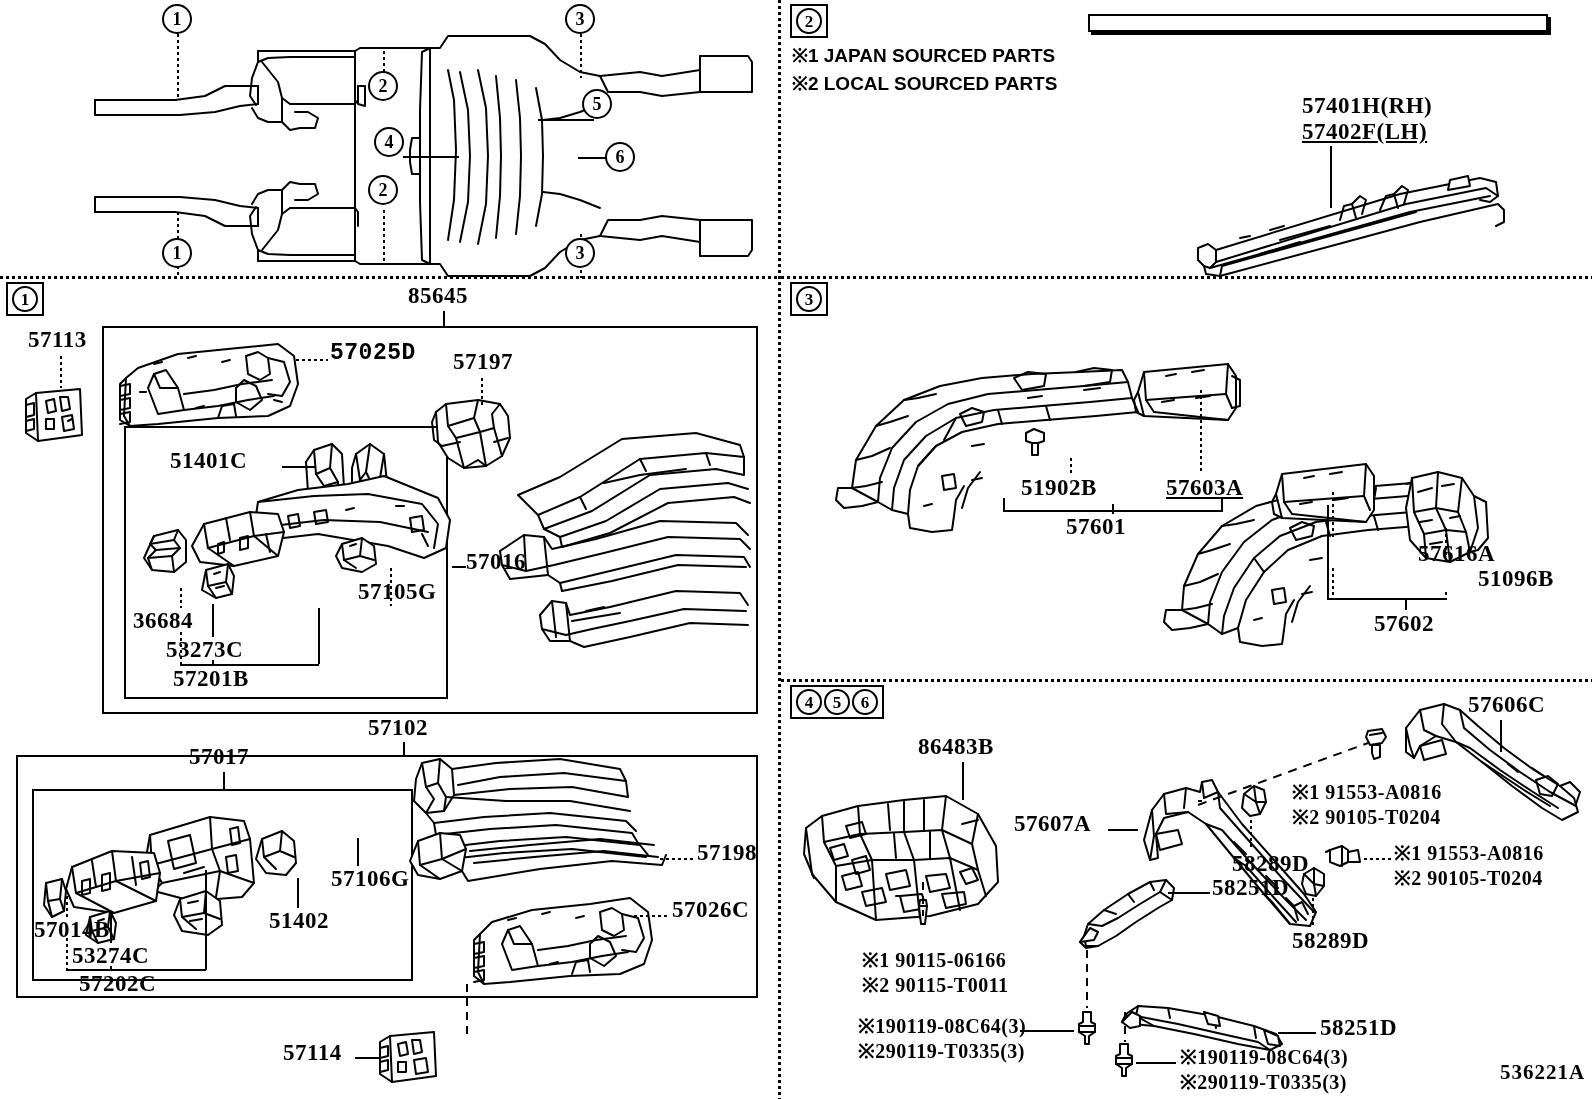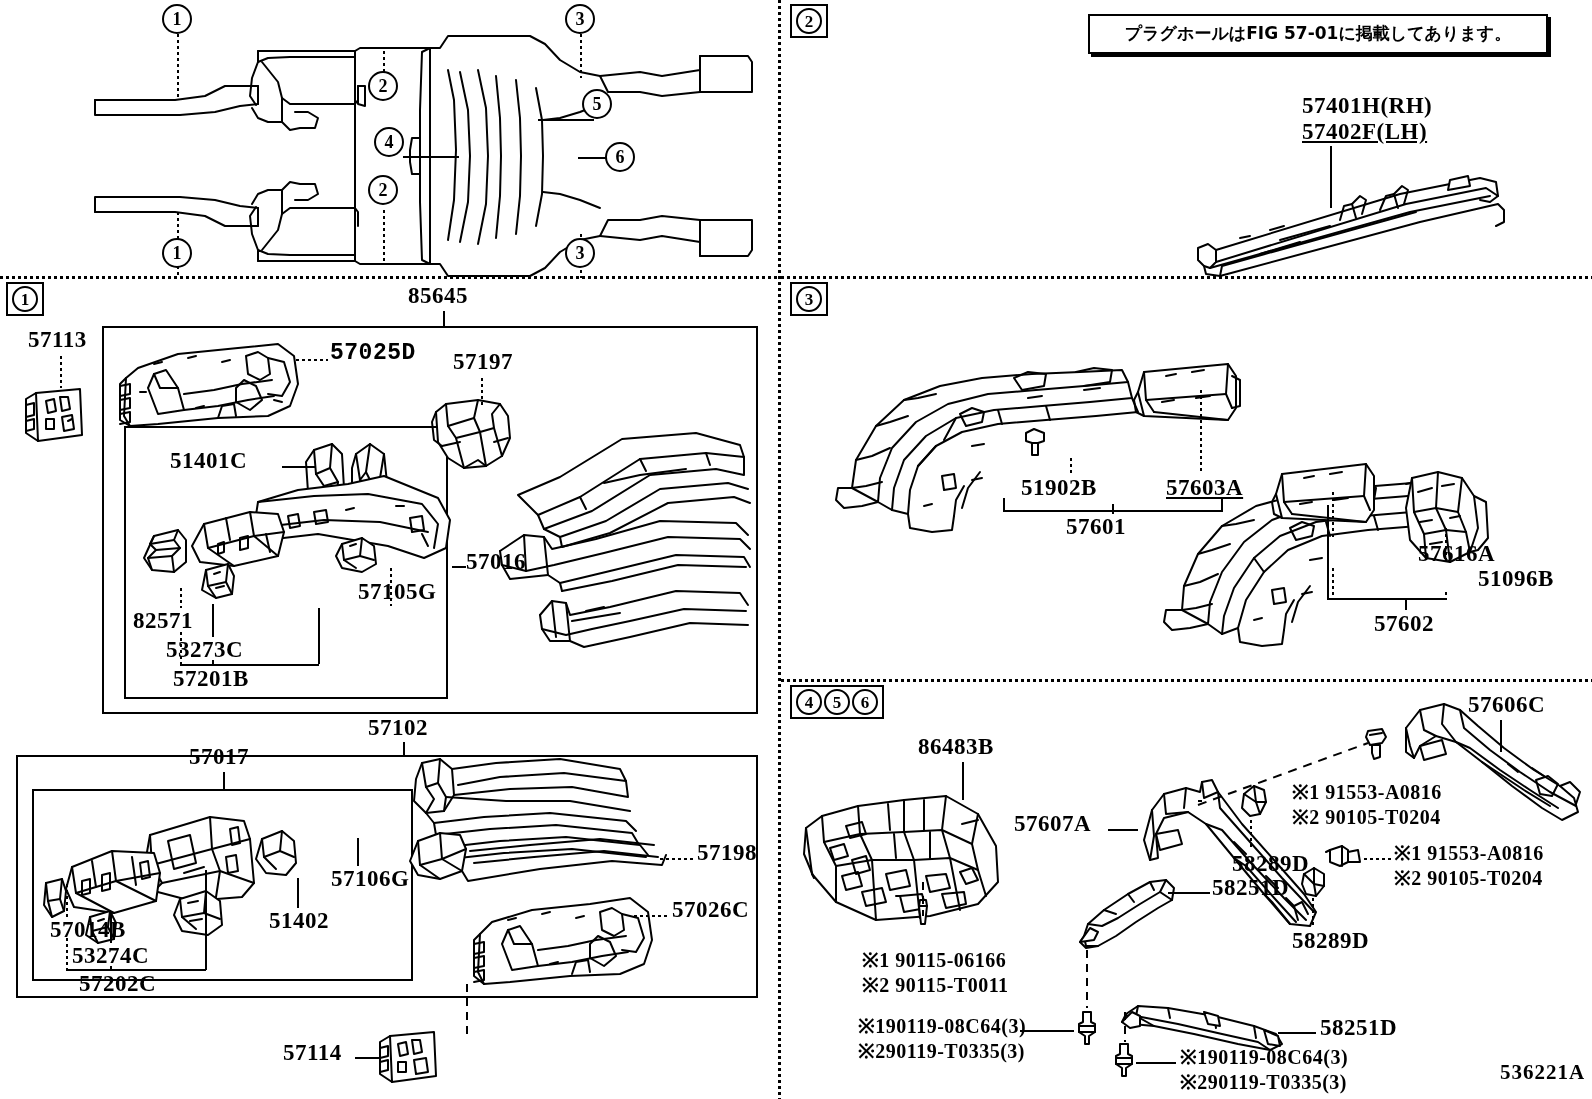--- a/index.html
+++ b/index.html
@@ -212,23 +212,26 @@
   <div class="callout" style="left:565px;top:4px;">3</div>
   <div class="callout" style="left:565px;top:238px;">3</div>
   <div class="callout" style="left:374px;top:127px;">4</div>
   <div class="callout" style="left:582px;top:89px;">5</div>
   <div class="callout" style="left:605px;top:142px;">6</div>
 
   <div class="panel-tag" style="left:790px;top:4px;">
     <div class="circnum">2</div>
   </div>
 
+  <div class="legend" style="left:792px;top:42px;">
+    <div>※1 JAPAN SOURCED PARTS</div>
+    <div>※2 LOCAL SOURCED PARTS</div>
+  </div>
 
   <div class="notebox" style="left:1088px;top:14px;width:460px;">
-    <div class="l1">プラグホールはFIG 57-01に掲載してあります。</div>
   </div>
 
   <div class="pn" style="left:1302px;top:93px;">57401H(RH)</div>
   <div class="pn" style="left:1302px;top:119px;text-decoration:underline;">57402F(LH)</div>
   <div class="ld v" style="left:1330px;top:146px;height:62px;"></div>
 
   <div class="art" style="left:1180px;top:170px;">
     <svg width="340" height="110" viewBox="0 0 340 110">
       <path d="M18 90 L24 96 L30 98 L36 92 L36 80 L28 74 L18 78 Z" class="fillw"></path>
       <path d="M36 80 L220 24 L300 8 L316 12 L318 26 L310 32 L300 30"></path>
@@ -406,21 +409,21 @@
       <path d="M224 98 L222 116 L236 120"></path>
       <path d="M206 120 L222 116"></path>
       <path d="M212 106 L218 104"></path>
     </svg>
   </div>
 
   <div class="pn" style="left:358px;top:579px;">57105G</div>
   <div class="ld dot-v" style="left:390px;top:576px;height:-0px;"></div>
   <div class="ld dot-v" style="left:390px;top:568px;height:38px;"></div>
 
-  <div class="pn" style="left:133px;top:608px;">82571</div>
+  <div class="pn" style="left:133px;top:608px;">36684</div>
   <div class="pn" style="left:166px;top:637px;">53273C</div>
   <div class="pn" style="left:173px;top:666px;">57201B</div>
   <div class="ld dot-v" style="left:180px;top:588px;height:20px;"></div>
   <div class="ld dot-v" style="left:180px;top:632px;height:34px;"></div>
   <div class="ld v" style="left:212px;top:604px;height:33px;"></div>
   <div class="ld v" style="left:212px;top:660px;height:6px;"></div>
   <div class="ld h" style="left:180px;top:664px;width:139px;"></div>
   <div class="ld v" style="left:318px;top:608px;height:56px;"></div>
 
   <div class="pn" style="left:368px;top:715px;">57102</div>
@@ -479,21 +482,21 @@
       <path d="M144 98 L154 96"></path>
       <path d="M146 116 L158 114"></path>
     </svg>
   </div>
 
   <div class="pn" style="left:331px;top:866px;">57106G</div>
   <div class="ld v" style="left:357px;top:838px;height:28px;"></div>
   <div class="pn" style="left:269px;top:908px;">51402</div>
   <div class="ld v" style="left:297px;top:878px;height:30px;"></div>
 
-  <div class="pn" style="left:34px;top:917px;margin-left:16px;">57014B</div>
+  <div class="pn" style="left:34px;top:917px;">57014B</div>
   <div class="pn" style="left:72px;top:943px;">53274C</div>
   <div class="pn" style="left:79px;top:971px;">57202C</div>
   <div class="ld dot-v" style="left:66px;top:884px;height:33px;"></div>
   <div class="ld dot-v" style="left:66px;top:938px;height:32px;"></div>
   <div class="ld v" style="left:110px;top:913px;height:30px;"></div>
   <div class="ld v" style="left:110px;top:966px;height:5px;"></div>
   <div class="ld h" style="left:66px;top:969px;width:140px;"></div>
   <div class="ld v" style="left:205px;top:870px;height:100px;"></div>
 
   <div class="art" style="left:400px;top:755px;">

